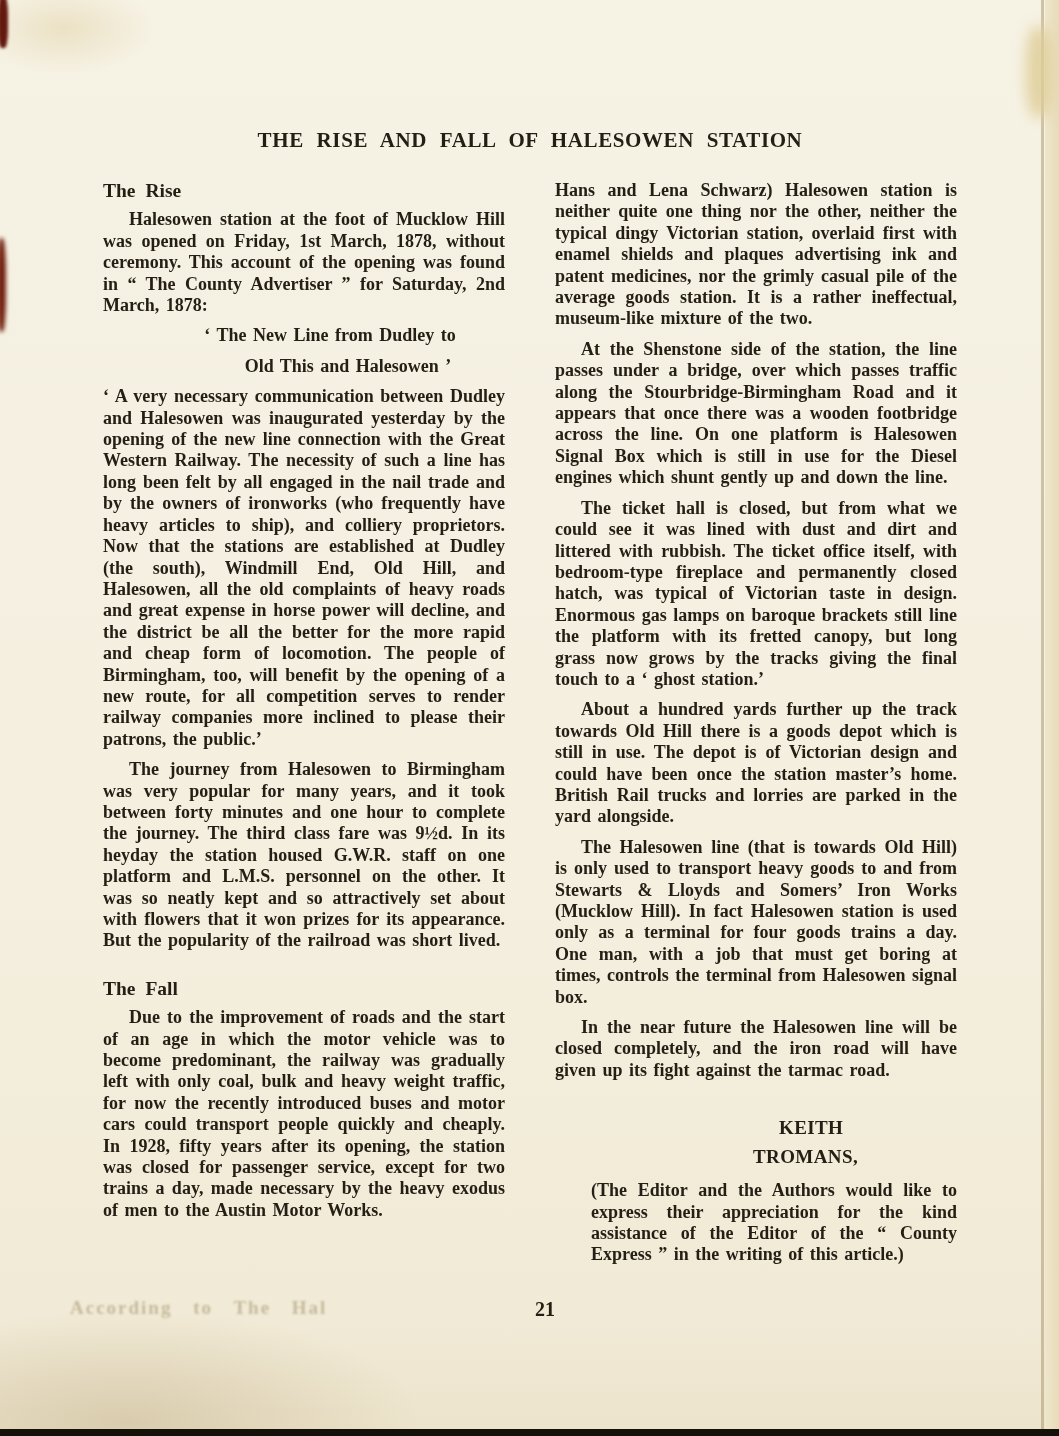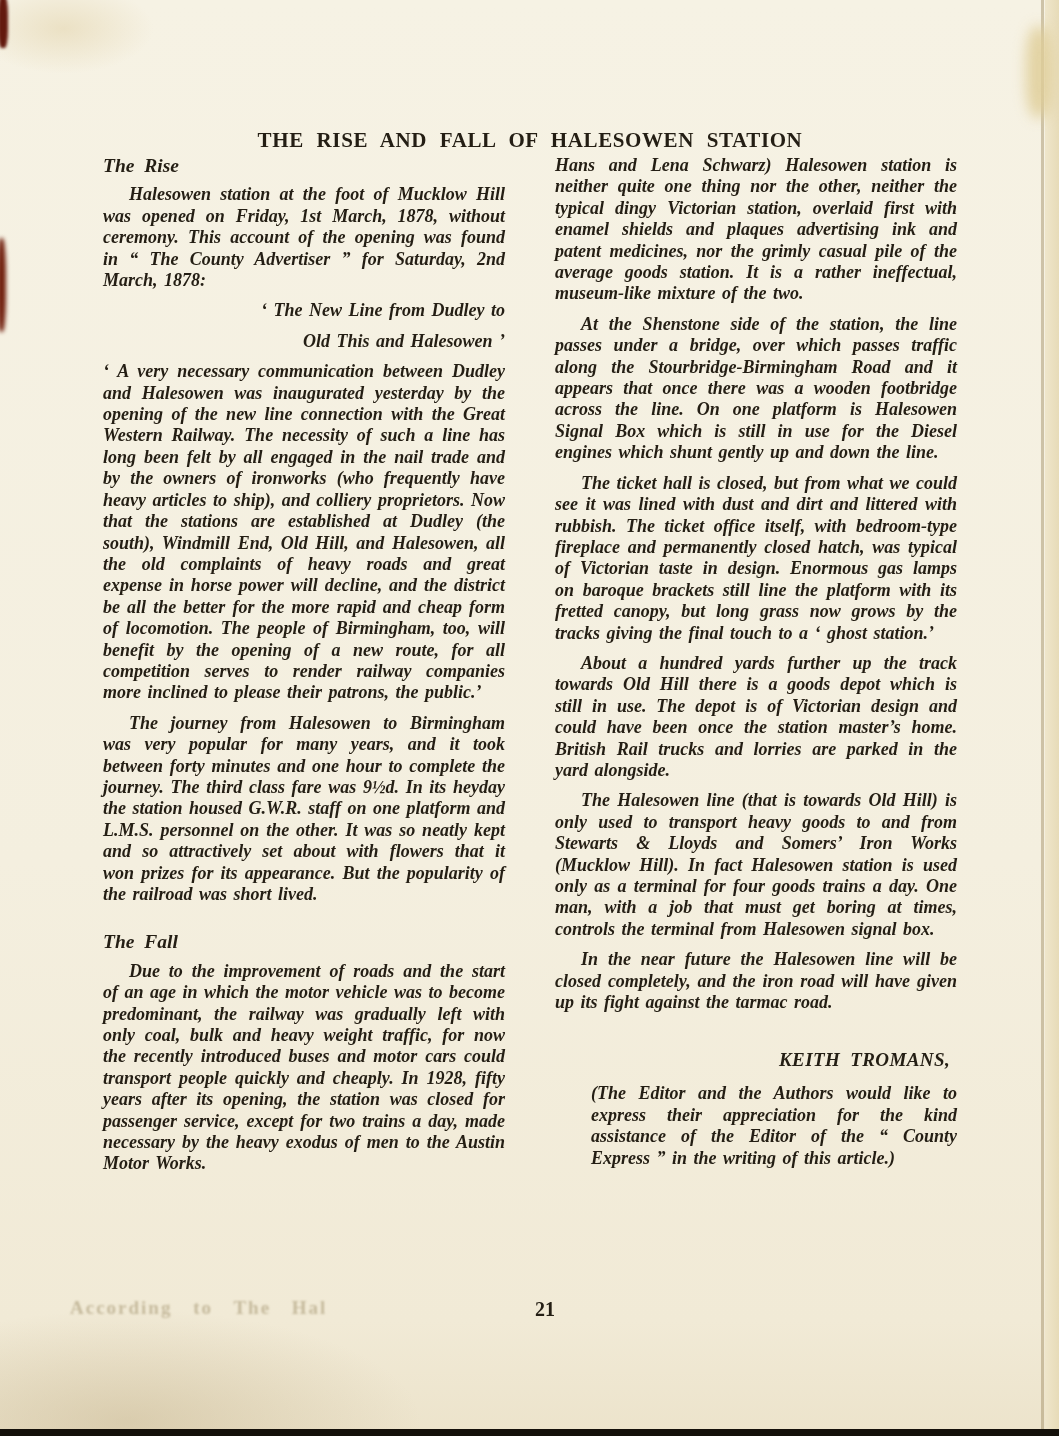--- a/index.html
+++ b/index.html
@@ -47,34 +47,34 @@
     filter: blur(1.1px); letter-spacing: 2px; word-spacing: 14px;
     transform: scaleY(0.95);
   }
   
   .title {
     position: absolute; left: 100px; top: 128px; width: 860px;
     text-align: center; font-size: 21px; font-weight: 700;
     letter-spacing: 0.6px; word-spacing: 7px; white-space: nowrap;
   }
   .col {
-    position: absolute; top: 155px; width: 402px;
+    position: absolute; top: 180px; width: 402px;
     font-size: 18px; font-weight: 700; line-height: 21.4px;
-    text-align: justify; word-spacing: 2px; font-style: italic;
+    text-align: justify; word-spacing: 2px;
   }
   .col-left  { left: 103px; }
   .col-right { left: 555px; }
   .col p { margin: 0 0 9px 0; text-indent: 26px; }
   .col p.no-indent { text-indent: 0; }
   .sec-heading {
     font-size: 19.5px; font-weight: 700; word-spacing: 5px;
     margin: 0 0 8px 0; text-align: left;
   }
   .sec-heading.fall { margin-top: 26px; }
-  .quote-line { margin: 0; text-align: right; }
+  .quote-line { margin: 0; text-align: center; }
   .quote-line.l1 { padding-left: 52px; }
   .quote-line.l2 { padding-left: 88px; margin-bottom: 9px; }
   .signature {
     margin: 0; padding-left: 198px; text-indent: 0; text-align: left;
     font-size: 19px; line-height: 29px; letter-spacing: 0.4px; word-spacing: 5px;
   }
   .sig-block { margin-top: 32px; }
   .editor-note {
     margin-top: 40px; padding-left: 36px; text-indent: -36px;
     text-align: justify;

